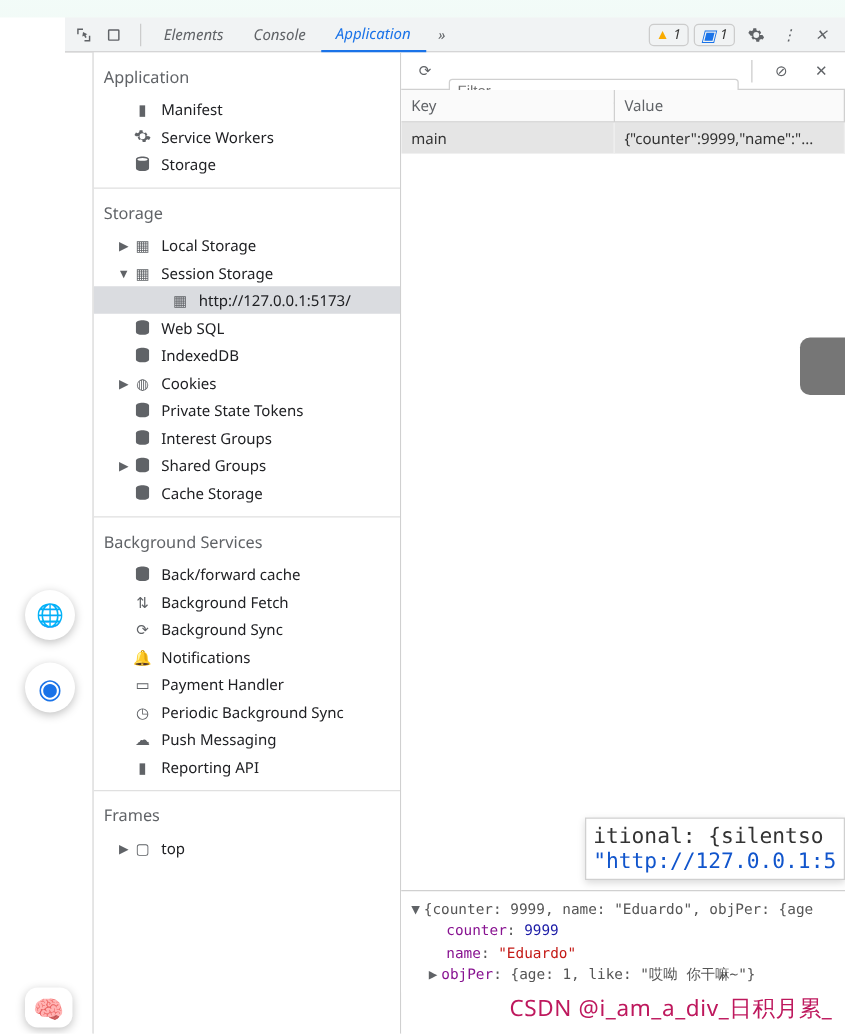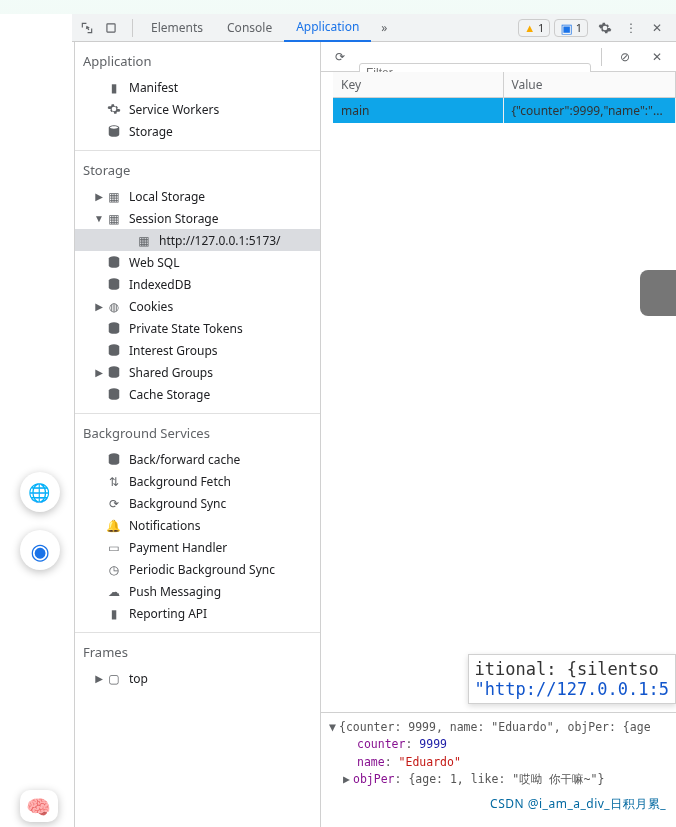--- a/index.html
+++ b/index.html
@@ -2,21 +2,21 @@
 <html><head>
 <meta charset="utf-8">
 <style>
 * { box-sizing: border-box; margin: 0; padding: 0; }
 body { font-family: system-ui, -apple-system, "Segoe UI", Roboto, sans-serif; font-size: 12px; color: #333; background: #fff; width: 676px; height: 827px; overflow: hidden; position: relative; }
 
 
 .topstrip { height: 14px; background: linear-gradient(#0b7, #0a6); opacity:.05; }
 
 
-.tabbar { display: flex; align-items: center; height: 28px; border-bottom: 1px solid #ccc; padding: 0 6px; background: #f1f3f4; margin-left: 72px; }
+.tabbar { display: flex; align-items: center; height: 28px; border-bottom: 1px solid #ccc; padding: 0 6px; background: #f1f3f4; margin-left: 52px; font-style: italic; }
 .tabbar .ico { width: 18px; height: 18px; display: inline-flex; align-items: center; justify-content: center; color: #606367; margin-right: 6px; }
 .tabbar .tab { padding: 0 12px; height: 28px; display: flex; align-items: center; color: #606367; cursor: pointer; }
 .tabbar .tab.active { color: #1a73e8; border-bottom: 2px solid #1a73e8; }
 .tabbar .spacer { flex: 1; }
 .badge { display: inline-flex; align-items: center; gap: 3px; border: 1px solid #ccc; border-radius: 4px; padding: 0 5px; height: 18px; margin-right: 4px; font-size: 11px; }
 .badge .tri { color: #f9ab00; font-size: 11px; }
 .badge .msg { color: #1a73e8; font-size: 13px; }
 .iconbtn { width: 20px; height: 20px; display: inline-flex; align-items: center; justify-content: center; color: #606367; margin: 0 3px; cursor: pointer; }
 
 
@@ -38,22 +38,22 @@
 
 
 .filterbar { display: flex; align-items: center; height: 30px; border-bottom: 1px solid #d0d0d0; padding: 0 6px; gap: 6px; }
 .filterbar input { flex: 1; height: 20px; border: 1px solid #d0d0d0; border-radius: 3px; padding: 0 6px; font-size: 12px; color: #606367; margin-top: 32px; }
 .divider { width: 1px; height: 18px; background: #ccc; margin: 0 4px; }
 
 
 .tbl { width: 100%; border-collapse: collapse; font-size: 12px; }
 .tbl th { text-align: left; font-weight: 400; color: #606367; padding: 4px 8px; border-bottom: 1px solid #d0d0d0; border-right: 1px solid #d0d0d0; background: #fafafa; }
 .tbl td { padding: 4px 8px; border-right: 1px solid #eee; }
-.tbl tr.datarow { background: #0ea5e9; }
-.tablewrap { overflow: auto; flex: 0 0 auto; margin-left: 12px; }
+.tbl tr.datarow { background: #e5e5e5; }
+.tablewrap { overflow: auto; flex: 0 0 auto; }
 
 
 .gauges { position: absolute; right: 0; top: 270px; width: 36px; background: rgba(60,60,60,.7); border-radius: 8px 0 0 8px; padding: 8px 4px; display: flex; flex-direction: row; align-items: center; gap: 18px; color: #eee; font-size: 9px; }
 .dot-g { width: 14px; height: 14px; border-radius: 50%; background: #00c853; }
 .bar-g { width: 10px; height: 26px; border-radius: 5px; background: linear-gradient(#ffd54f,#ff7043); }
 .stat { text-align: center; line-height: 1.1; }
 .stat .up::before { content: "↑ "; color: #29b6f6; }
 .stat .dn::before { content: "↓ "; color: #66bb6a; }
 
 
@@ -68,21 +68,21 @@
 .console .gray { color: #555; }
 .tri-toggle { display: inline-block; width: 10px; color: #606367; }
 
 
 .floatbtn { position: absolute; left: 20px; width: 40px; height: 40px; border-radius: 50%; background: #fff; box-shadow: 0 2px 8px rgba(0,0,0,.25); display: flex; align-items: center; justify-content: center; font-size: 18px; color: #1a73e8; }
 .floatbtn.b1 { top: 472px; }
 .floatbtn.b2 { top: 530px; }
 .floatbtn.b3 { top: 790px; border-radius: 10px; width: 38px; height: 32px; font-size: 20px; }
 
 
-.watermark { position: absolute; right: 10px; top: 795px; color: #0369a1; font-size: 12px; letter-spacing: .5px; pointer-events: none; }
+.watermark { position: absolute; right: 10px; top: 795px; color: #be185d; font-size: 18px; letter-spacing: .5px; pointer-events: none; }
 
 
 svg { width: 14px; height: 14px; fill: currentColor; }
 </style>
 </head>
 <body>
 
 <div class="topstrip"></div>
 
 <div class="tabbar">

